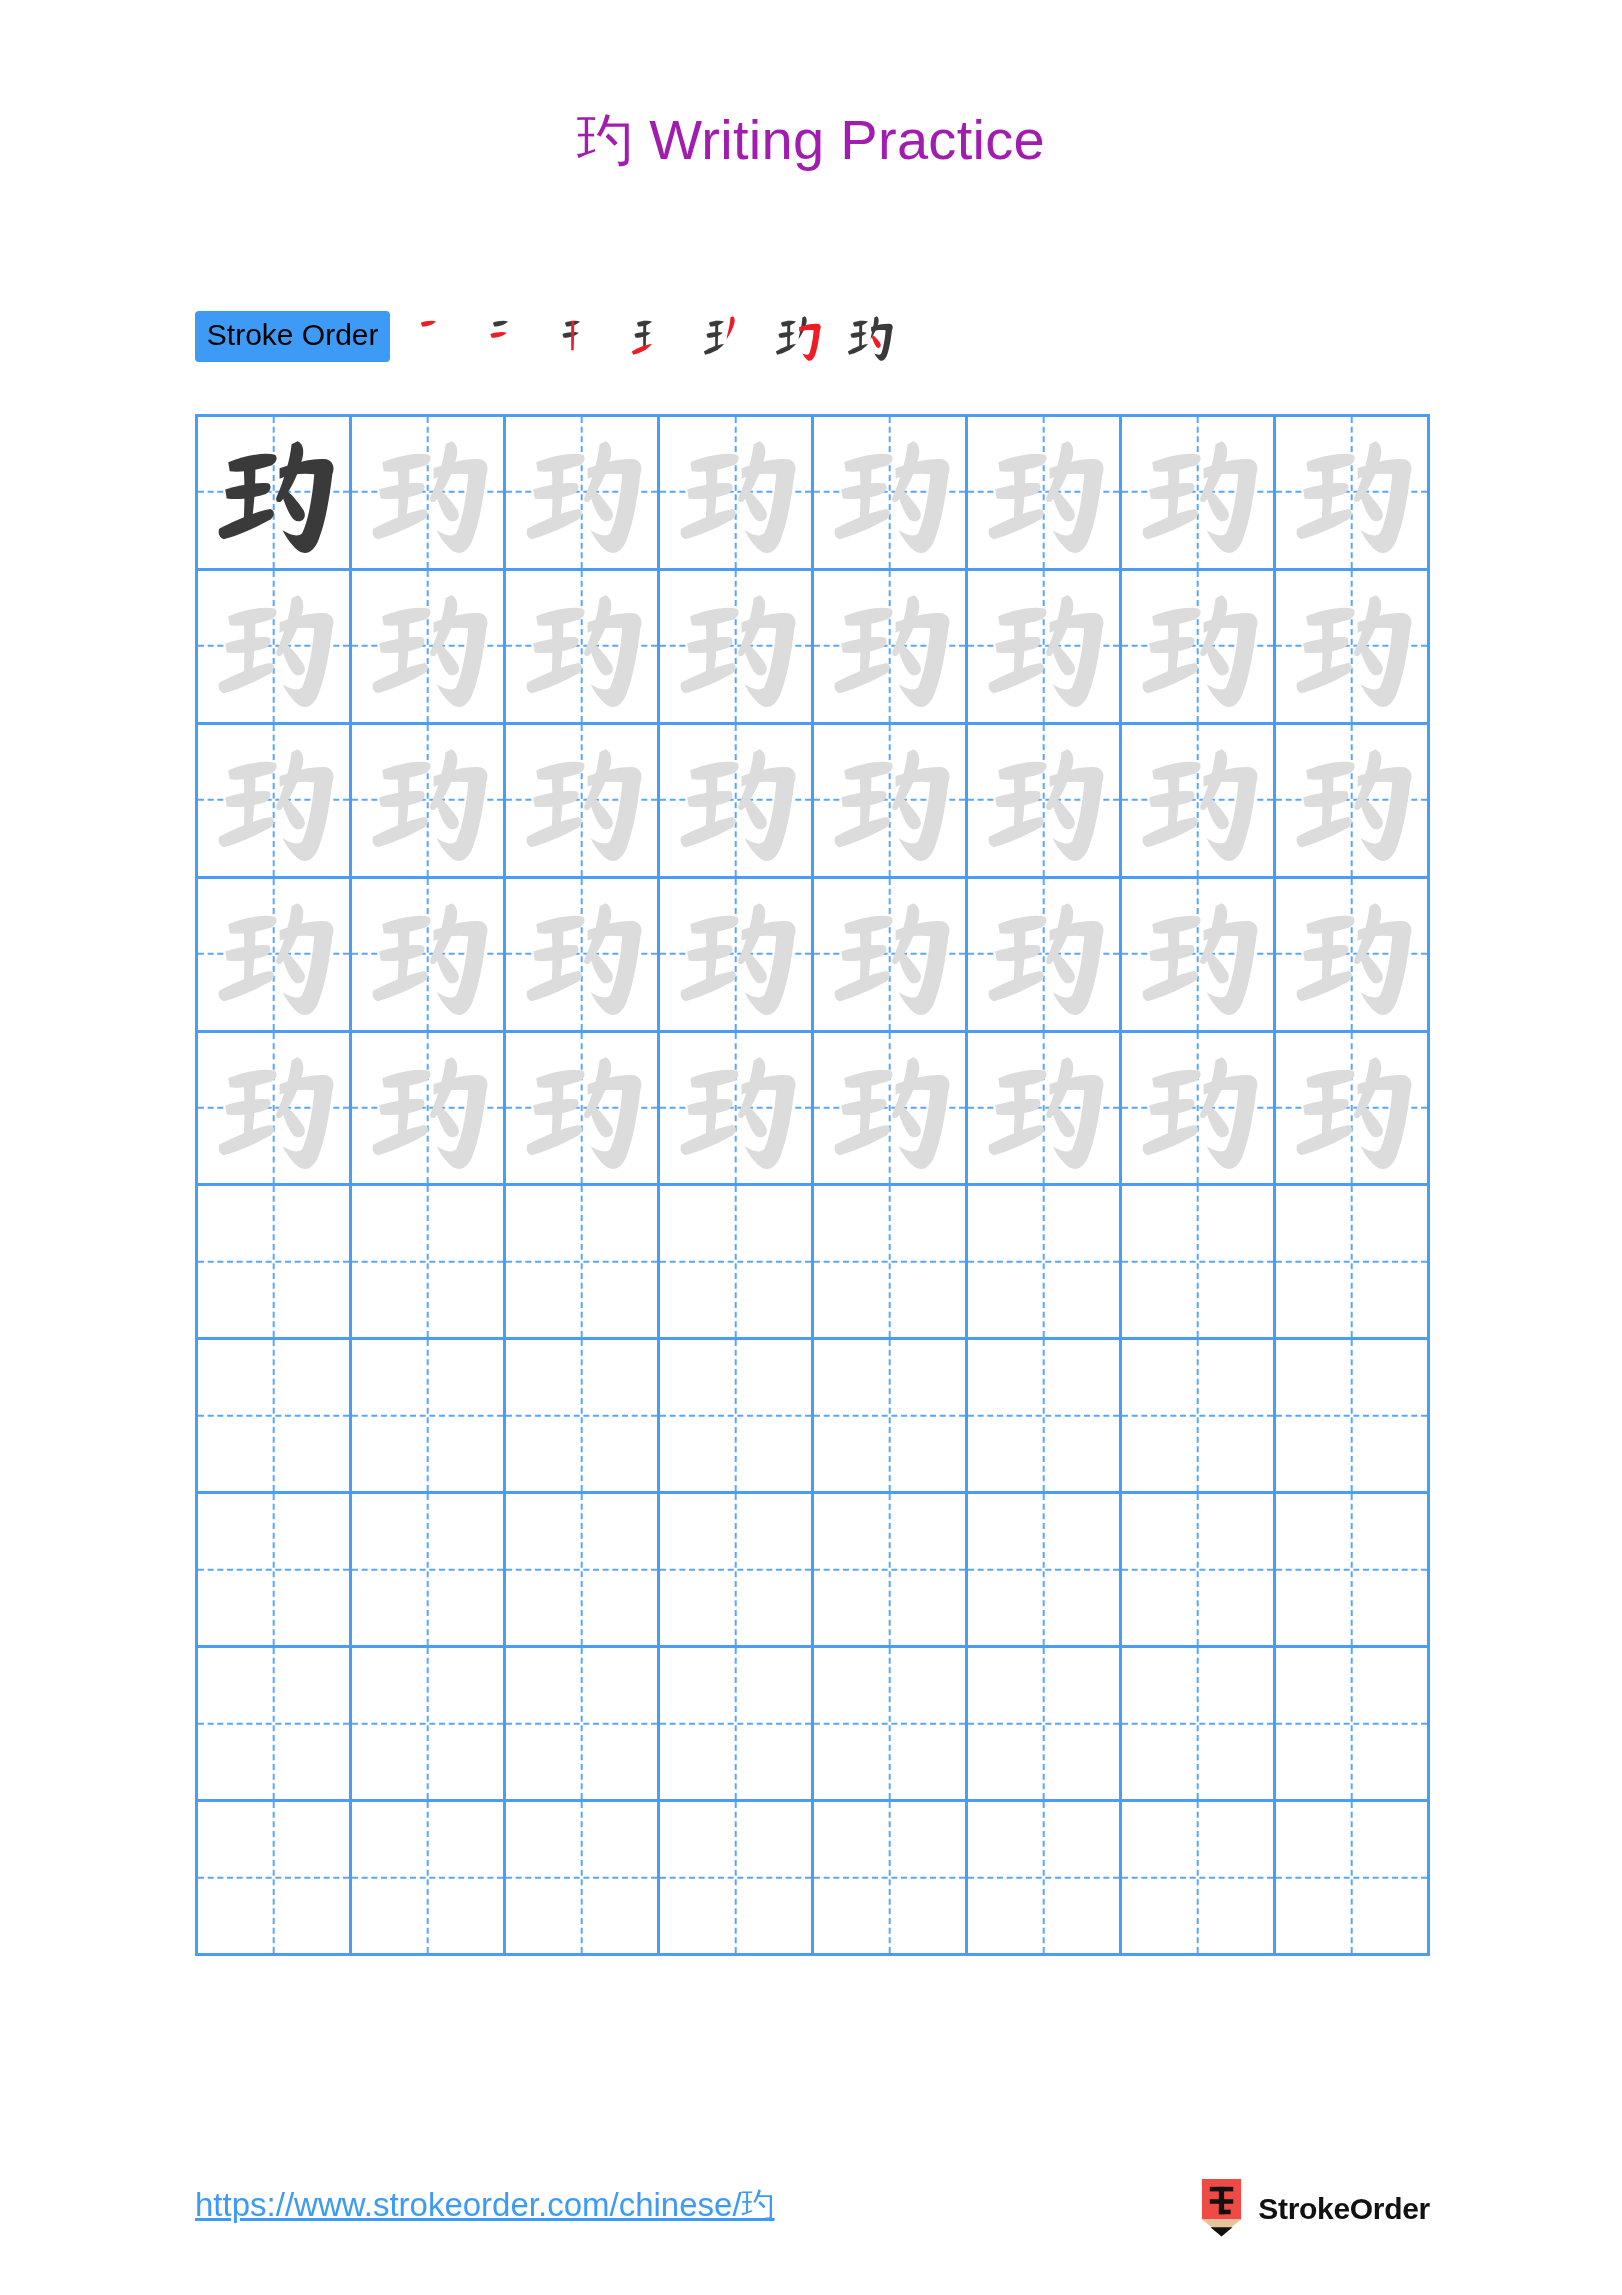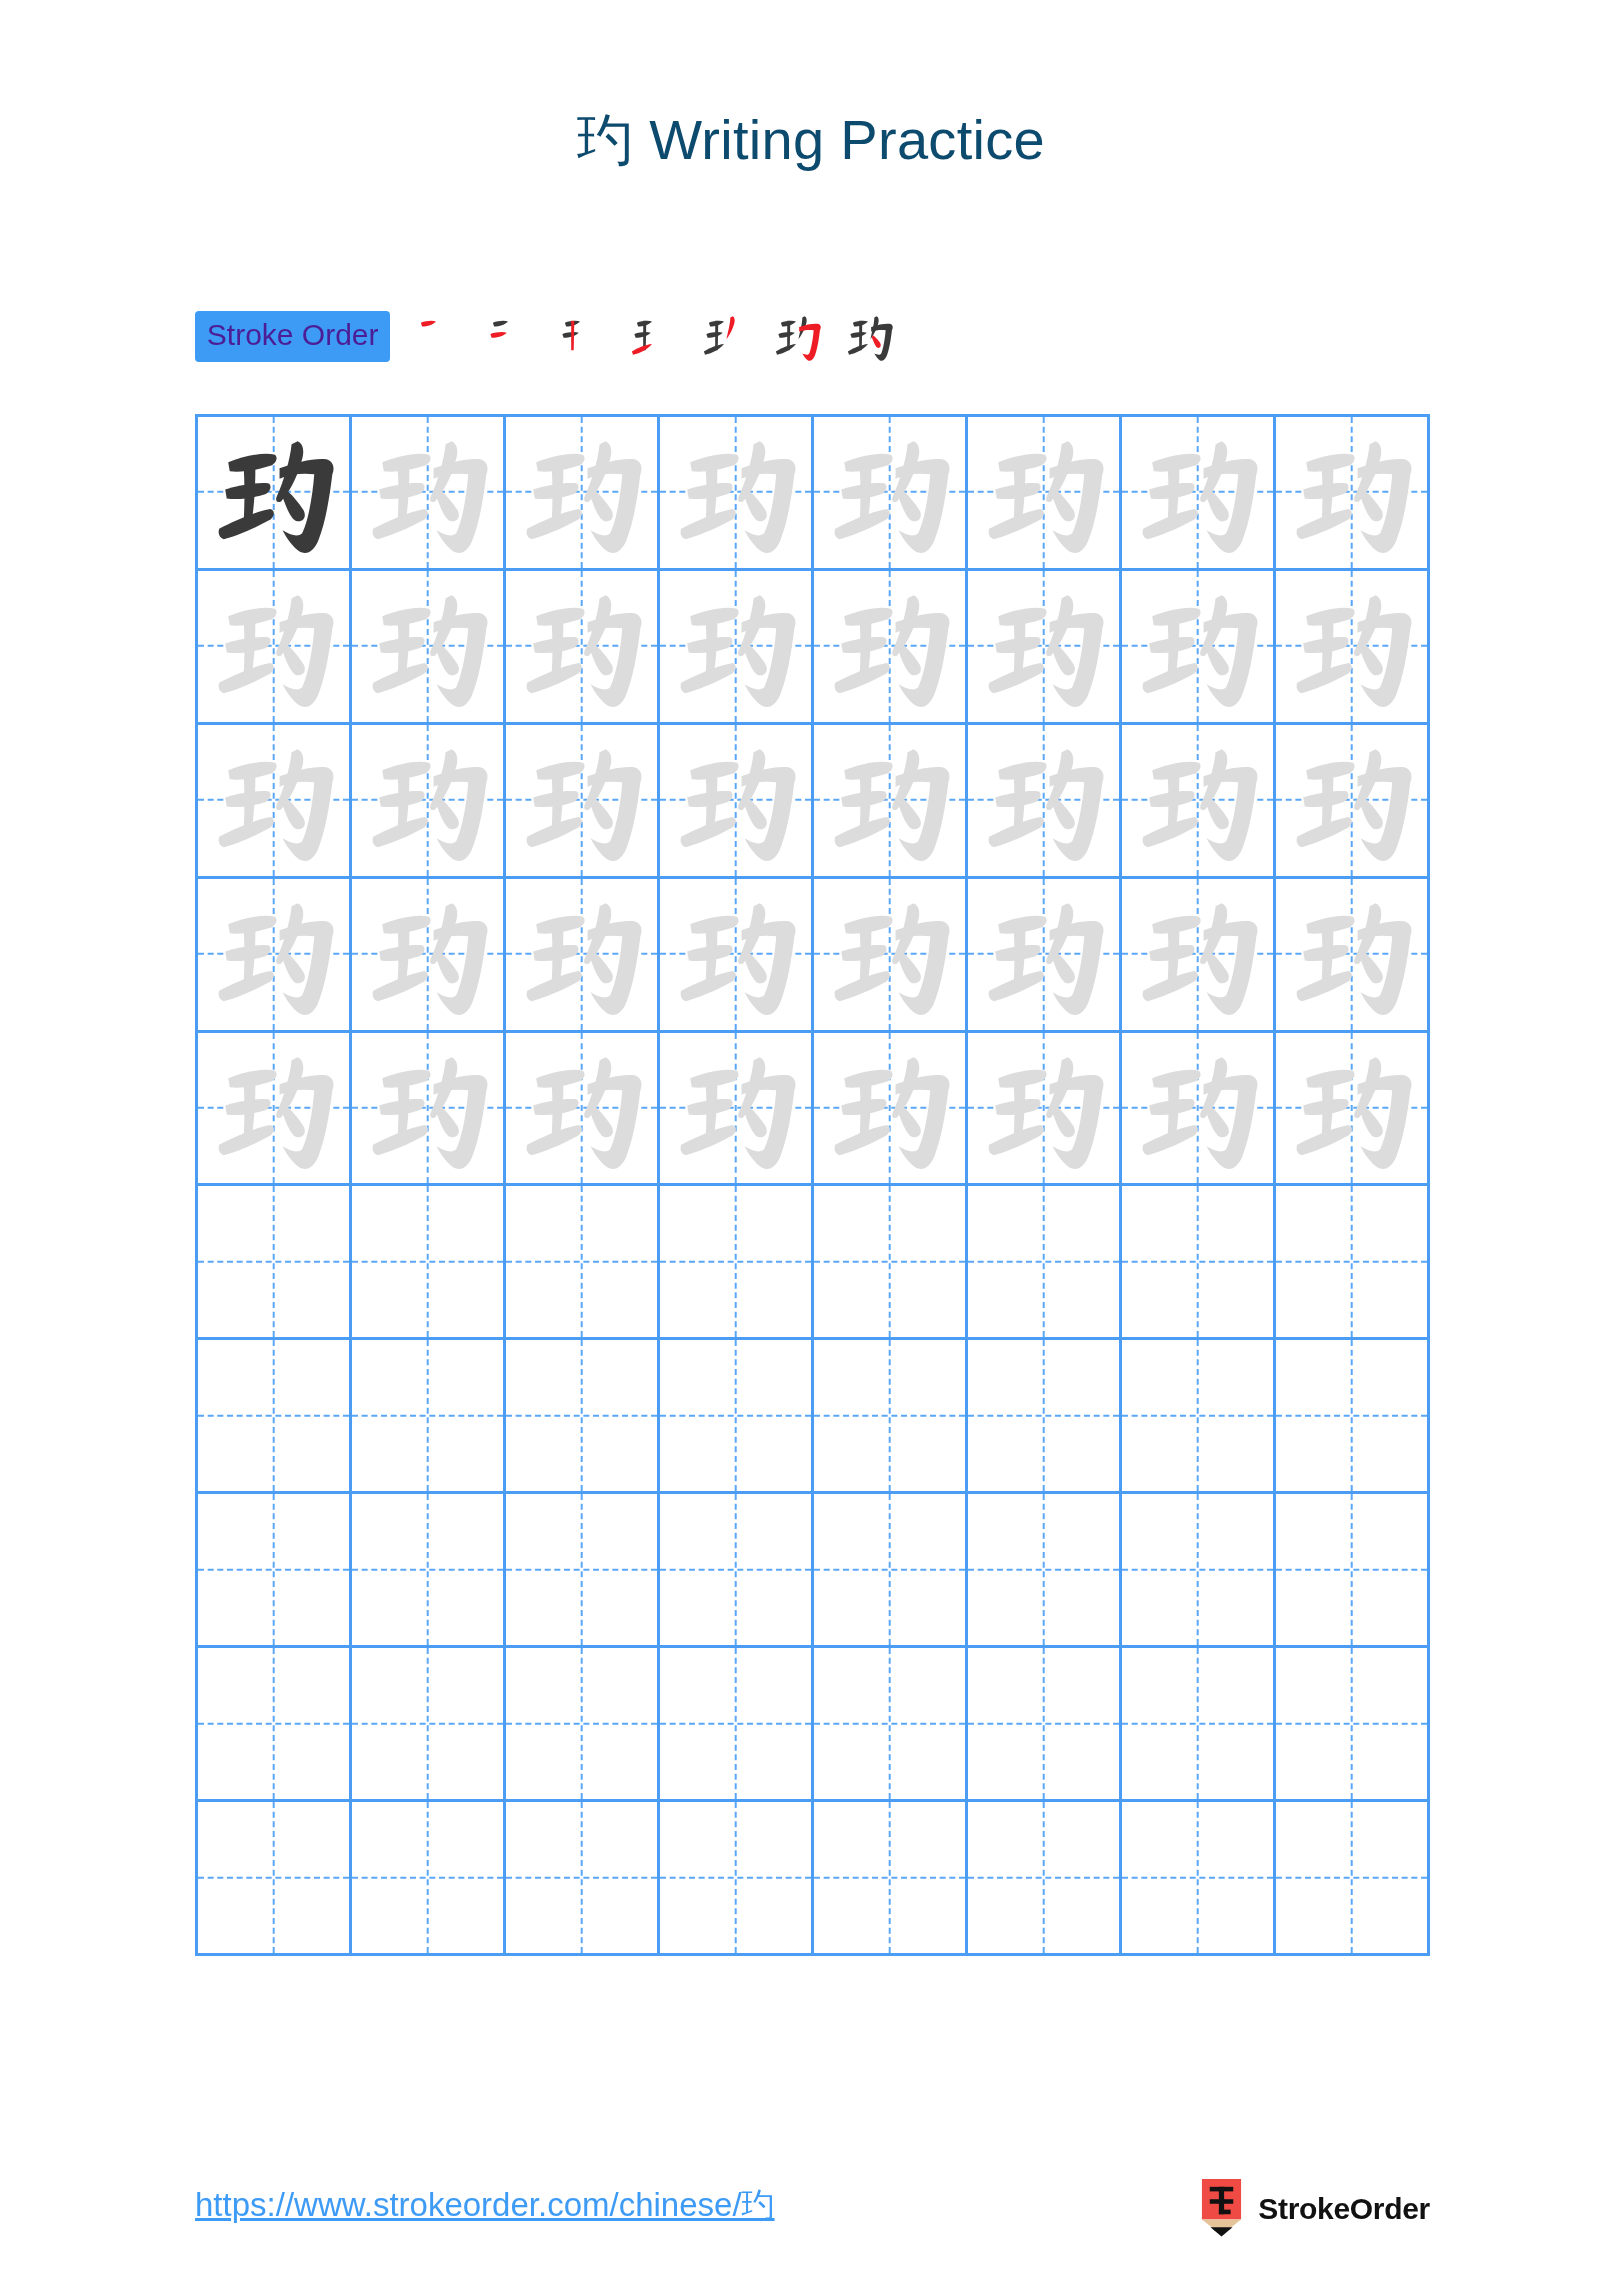--- a/index.html
+++ b/index.html
@@ -17,37 +17,37 @@
 
   
   .page-title {
     position: absolute;
     top: 103px;
     left: 0;
     width: 1622px;
     text-align: center;
     font-size: 56px;
     font-weight: 400;
-    color: #0c4a6e;
+    color: #a21caf;
     letter-spacing: 0.3px;
     white-space: nowrap;
   }
 
   
   .stroke-order-row {
     position: absolute;
     top: 305px;
     left: 195px;
     display: flex;
     align-items: center;
     height: 63px;
   }
   .stroke-order-badge {
     background: #3d9bf5;
-    color: #4c1d95;
+    color: #000000;
     font-size: 30px;
     line-height: 1;
     padding: 9.2px 11.8px 11.8px 11.8px;
     border-radius: 3.9px;
     white-space: nowrap;
   }
   .stroke-steps {
     display: flex;
     align-items: flex-start;
     margin-left: 9.2px;

